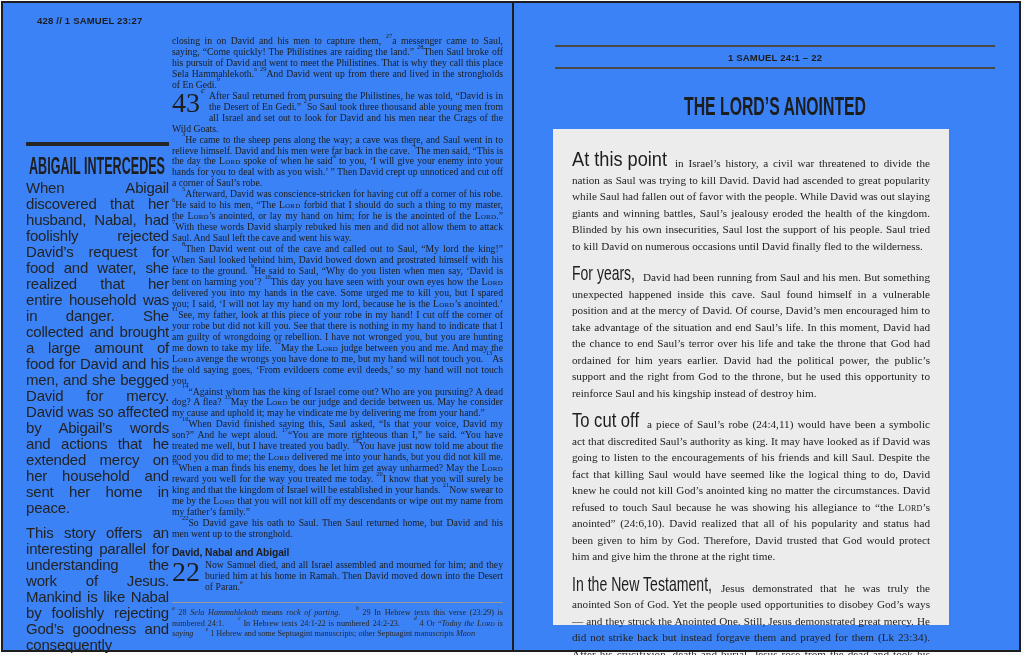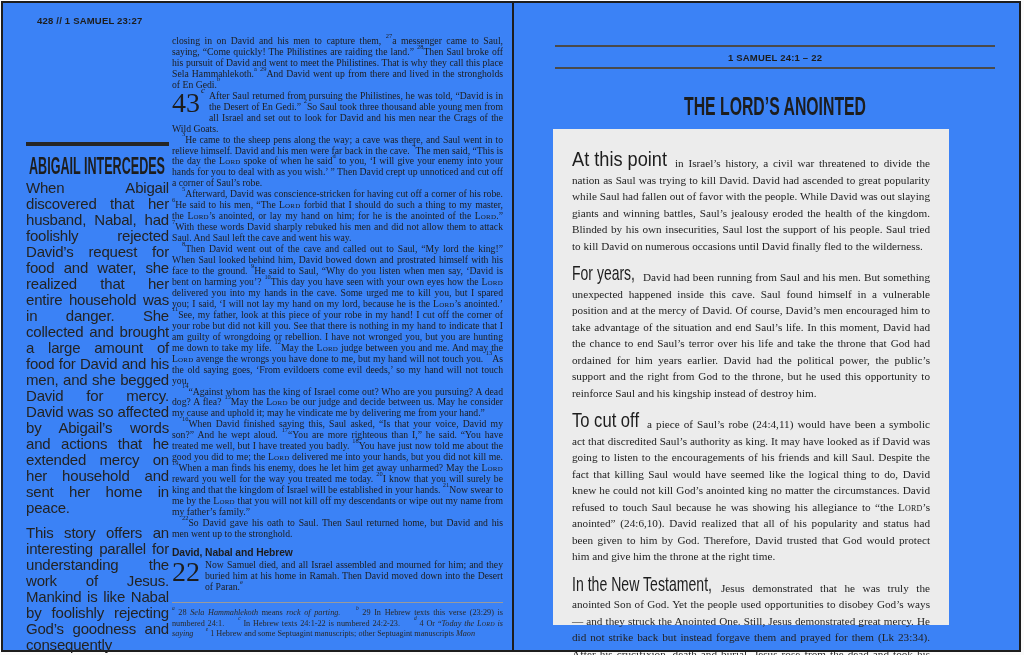--- a/index.html
+++ b/index.html
@@ -67,21 +67,21 @@
     <p>
       <span class="dropcap"><span>43</span><sup>c</sup></span><span>After Saul returned from pursuing the Philistines, he was told, “David is in the Desert of En Gedi.” <sup>2</sup>So Saul took three thousand able young men from all Israel and set out to look for David and his men near the Crags of the Wild Goats.</span>
     </p>
     <p class="ind"><sup>3</sup>He came to the sheep pens along the way; a cave was there, and Saul went in to relieve himself. David and his men were far back in the cave. <sup>4</sup>The men said, “This is the day the <span class="sc">Lord</span> spoke of when he said<sup>d</sup> to you, ‘I will give your enemy into your hands for you to deal with as you wish.’ ” Then David crept up unnoticed and cut off a corner of Saul’s robe.</p>
     <p class="ind"><sup>5</sup>Afterward, David was conscience-stricken for having cut off a corner of his robe. <sup>6</sup>He said to his men, “The <span class="sc">Lord</span> forbid that I should do such a thing to my master, the <span class="sc">Lord</span>’s anointed, or lay my hand on him; for he is the anointed of the <span class="sc">Lord</span>.” <sup>7</sup>With these words David sharply rebuked his men and did not allow them to attack Saul. And Saul left the cave and went his way.</p>
     <p class="ind"><sup>8</sup>Then David went out of the cave and called out to Saul, “My lord the king!” When Saul looked behind him, David bowed down and prostrated himself with his face to the ground. <sup>9</sup>He said to Saul, “Why do you listen when men say, ‘David is bent on harming you’? <sup>10</sup>This day you have seen with your own eyes how the <span class="sc">Lord</span> delivered you into my hands in the cave. Some urged me to kill you, but I spared you; I said, ‘I will not lay my hand on my lord, because he is the <span class="sc">Lord</span>’s anointed.’ <sup>11</sup>See, my father, look at this piece of your robe in my hand! I cut off the corner of your robe but did not kill you. See that there is nothing in my hand to indicate that I am guilty of wrongdoing or rebellion. I have not wronged you, but you are hunting me down to take my life. <sup>12</sup>May the <span class="sc">Lord</span> judge between you and me. And may the <span class="sc">Lord</span> avenge the wrongs you have done to me, but my hand will not touch you. <sup>13</sup>As the old saying goes, ‘From evildoers come evil deeds,’ so my hand will not touch you.</p>
     <p class="ind"><sup>14</sup>“Against whom has the king of Israel come out? Who are you pursuing? A dead dog? A flea? <sup>15</sup>May the <span class="sc">Lord</span> be our judge and decide between us. May he consider my cause and uphold it; may he vindicate me by delivering me from your hand.”</p>
     <p class="ind"><sup>16</sup>When David finished saying this, Saul asked, “Is that your voice, David my son?” And he wept aloud. <sup>17</sup>“You are more righteous than I,” he said. “You have treated me well, but I have treated you badly. <sup>18</sup>You have just now told me about the good you did to me; the <span class="sc">Lord</span> delivered me into your hands, but you did not kill me. <sup>19</sup>When a man finds his enemy, does he let him get away unharmed? May the <span class="sc">Lord</span> reward you well for the way you treated me today. <sup>20</sup>I know that you will surely be king and that the kingdom of Israel will be established in your hands. <sup>21</sup>Now swear to me by the <span class="sc">Lord</span> that you will not kill off my descendants or wipe out my name from my father’s family.”</p>
     <p class="ind"><sup>22</sup>So David gave his oath to Saul. Then Saul returned home, but David and his men went up to the stronghold.</p>
 
-    <div class="sec-head">David, Nabal and Hebrew</div>
+    <div class="sec-head">David, Nabal and Abigail</div>
 
     <p>
       <span class="dropcap"><span>22</span></span><span>Now Samuel died, and all Israel assembled and mourned for him; and they buried him at his home in Ramah. Then David moved down into the Desert of Paran.<sup>e</sup></span>
     </p>
 
     <div class="fn-rule"></div>
     <div class="footnotes"><sup>a</sup> 28  <i>Sela Hammahlekoth</i> means <i>rock of parting.</i>   <sup>b</sup> 29  In Hebrew texts this verse (23:29) is numbered 24:1.   <sup>c</sup> In Hebrew texts 24:1-22 is numbered 24:2-23.   <sup>d</sup> 4  Or “<i>Today the <span class="sc">Lord</span> is saying</i>   <sup>e</sup> 1  Hebrew and some Septuagint manuscripts; other Septuagint manuscripts <i>Maon</i></div>
   </div>
 
   <div class="divider"></div>

